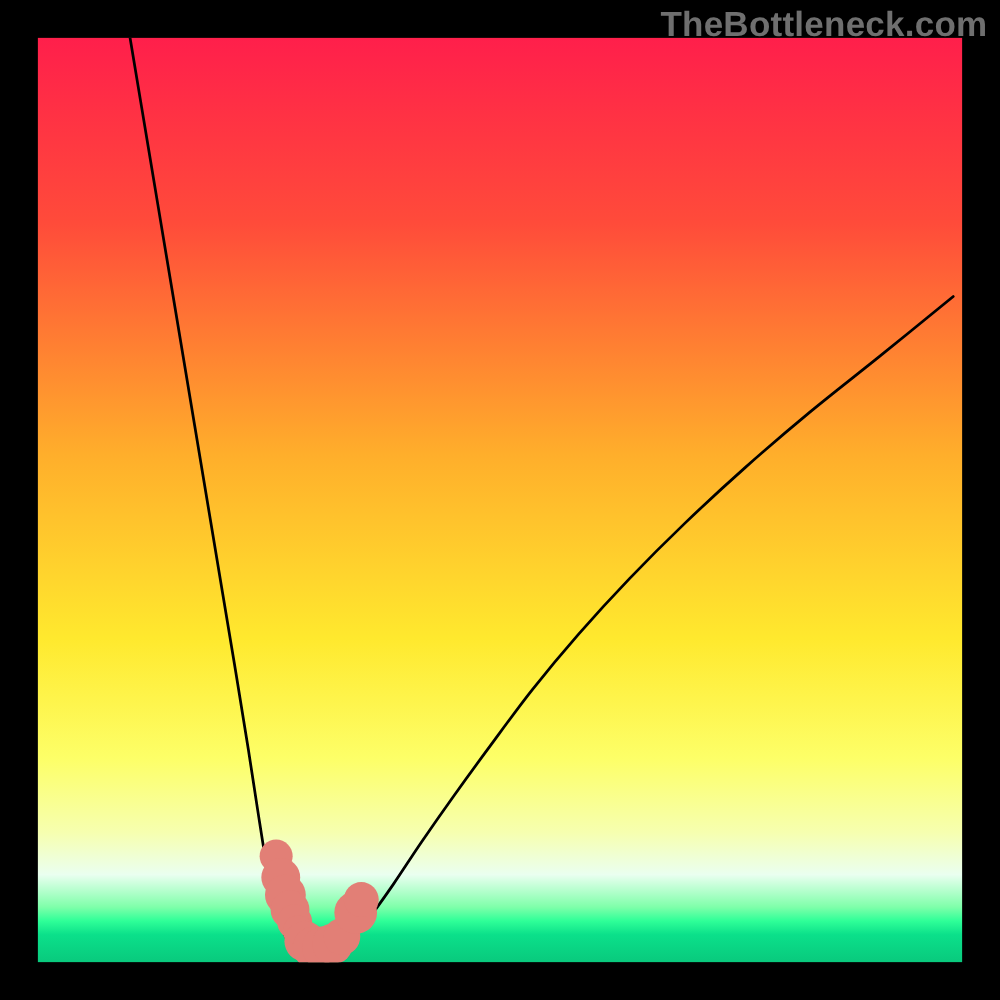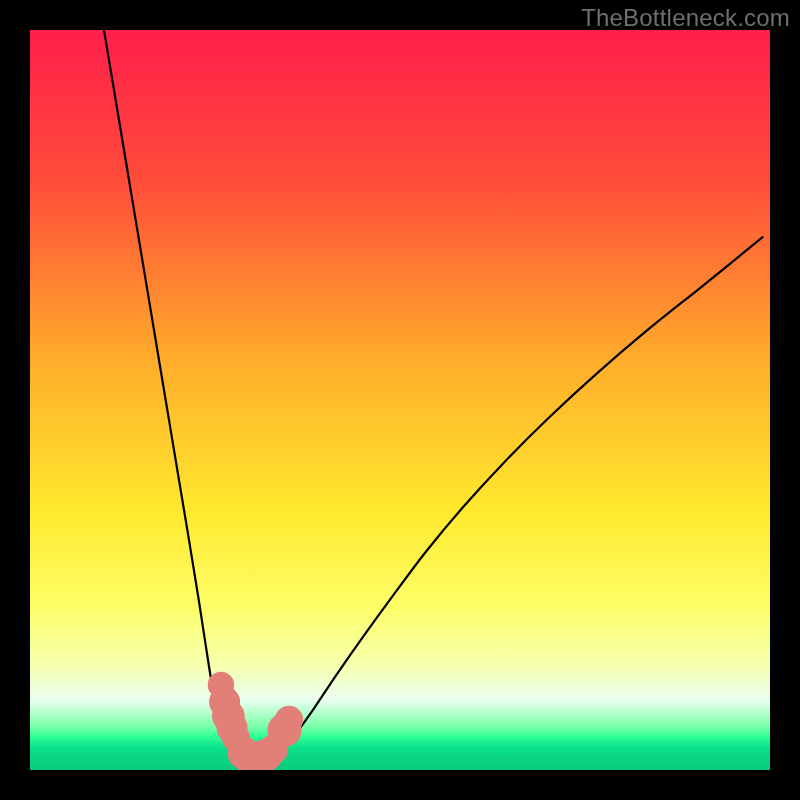--- a/index.html
+++ b/index.html
@@ -24,22 +24,22 @@
     left: 30px;
     width: 740px;
     height: 740px;
     overflow: hidden;
   }
   .watermark {
     position: absolute;
     top: 4px;
     right: 10px;
     color: #6f6f6f;
-    font-size: 24px;
-    font-weight: 400;
+    font-size: 28px;
+    font-weight: 700;
     letter-spacing: 0.2px;
   }
   svg { display: block; }
 </style>
 </head>
 <body>
 
 <div class="frame">
   <div class="watermark">TheBottleneck.com</div>
   <div class="plot-area">

